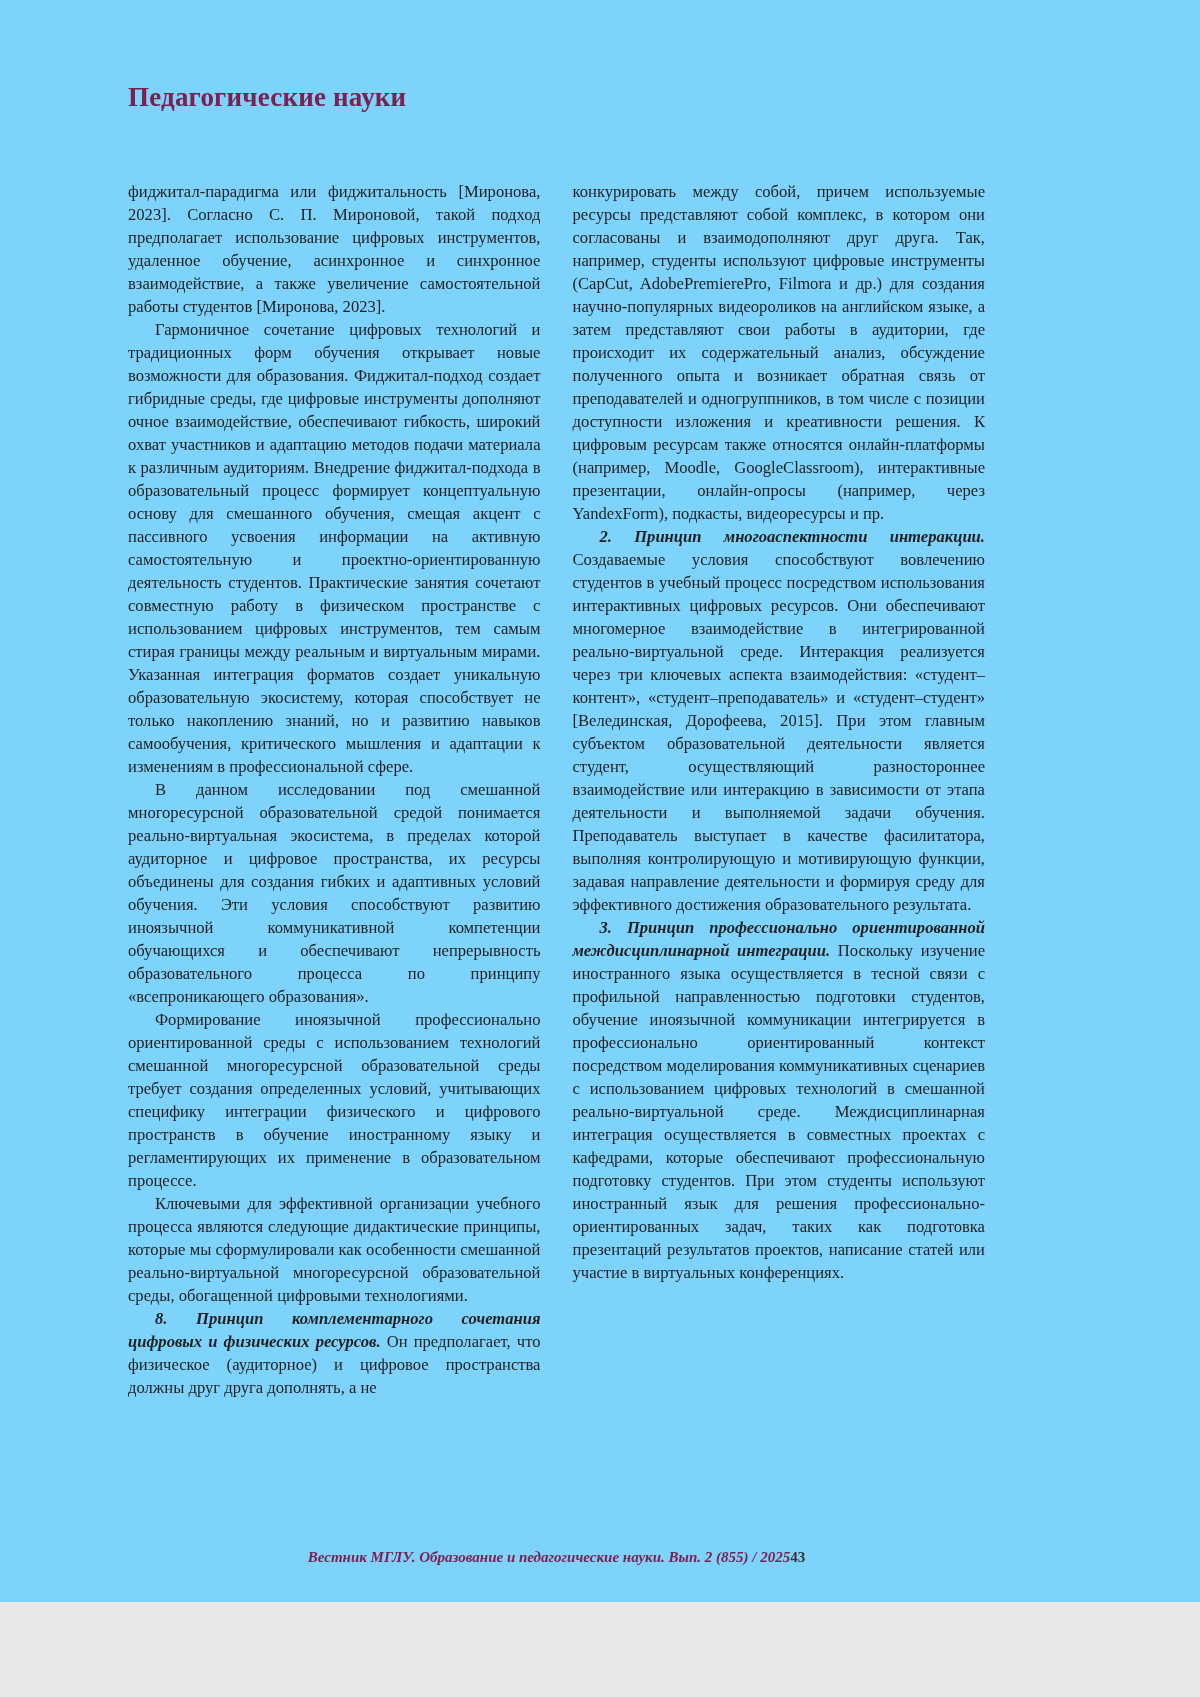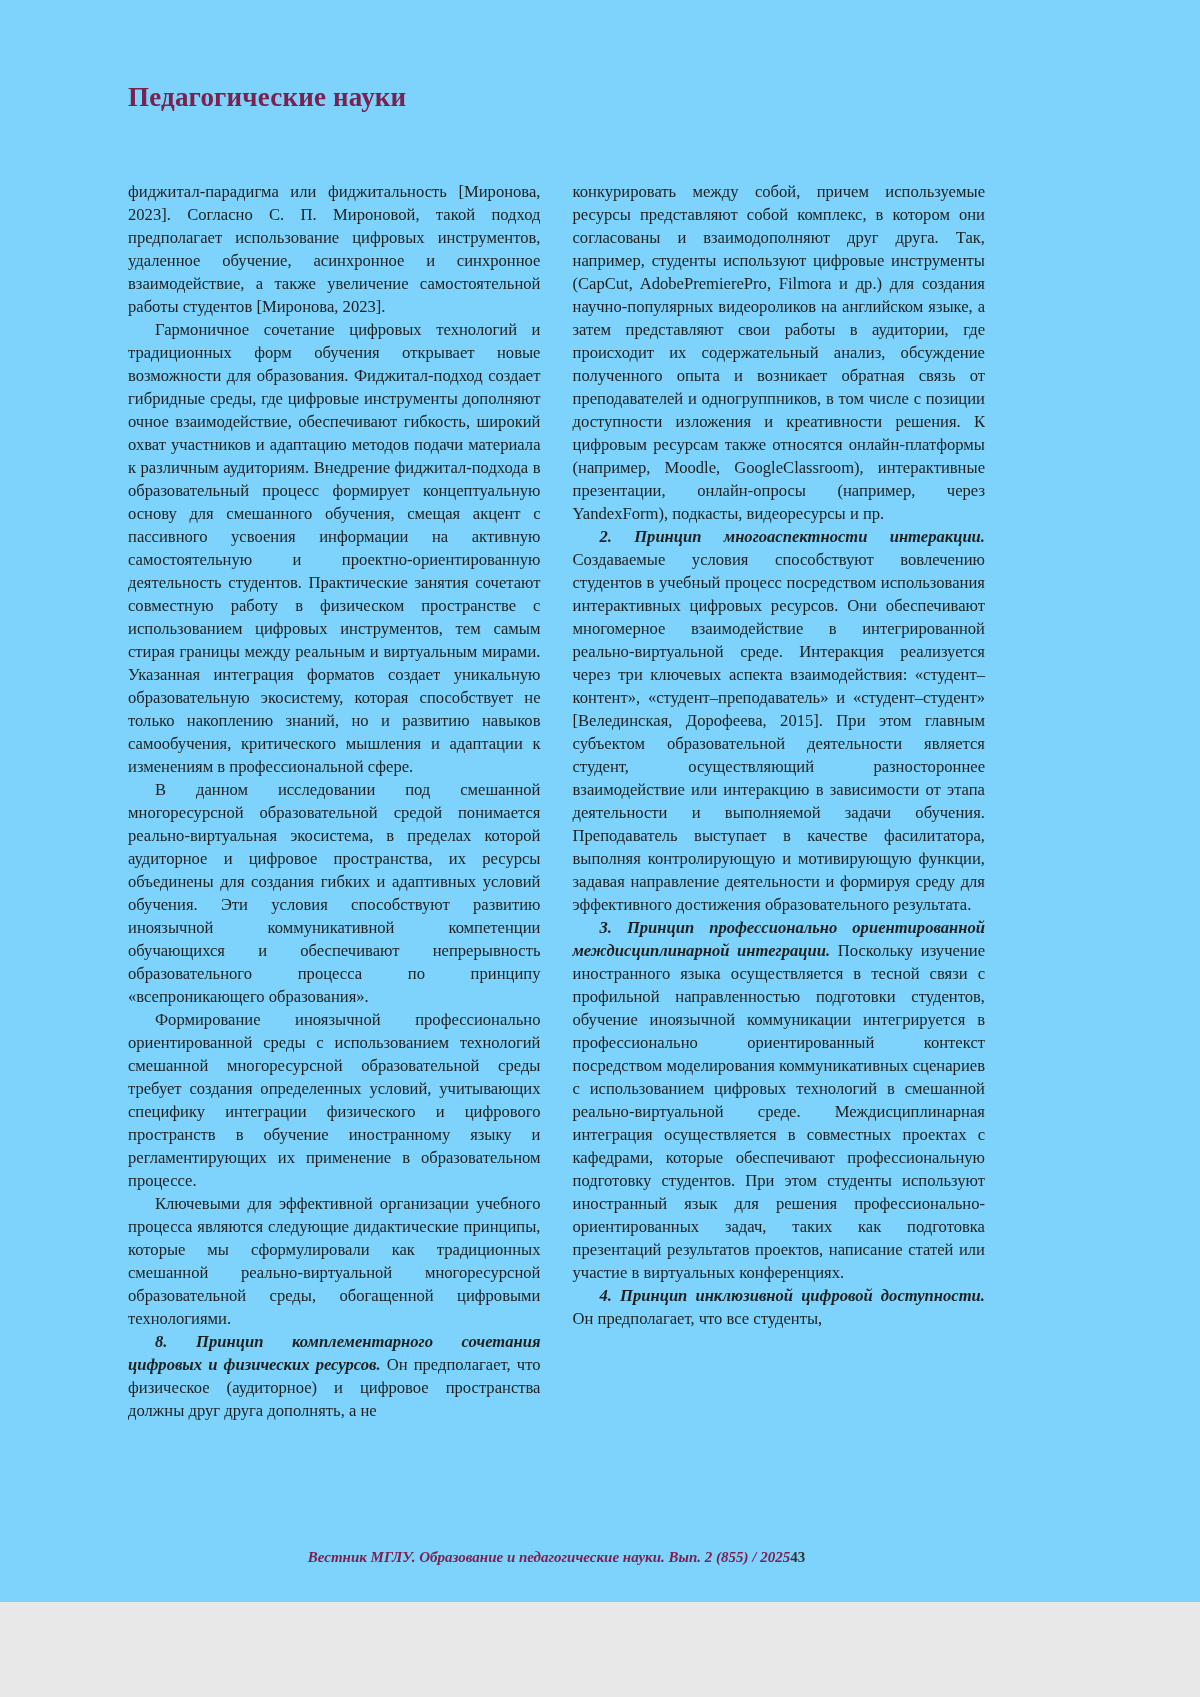--- a/index.html
+++ b/index.html
@@ -80,28 +80,27 @@
 
 <div class="page">
   <h1 class="section-title">Педагогические науки</h1>
 
   <div class="columns">
     <div class="col" id="col-left">
         <p class="para">фиджитал-парадигма или фиджитальность [Миронова, 2023]. Согласно С. П. Мироновой, такой подход предполагает использование цифровых инструментов, удаленное обучение, асинхронное и синхронное взаимодействие, а также увеличение самостоятельной работы студентов [Миронова, 2023].</p>
         <p class="para indent">Гармоничное сочетание цифровых технологий и традиционных форм обучения открывает новые возможности для образования. Фиджитал-подход создает гибридные среды, где цифровые инструменты дополняют очное взаимодействие, обеспечивают гибкость, широкий охват участников и адаптацию методов подачи материала к различным аудиториям. Внедрение фиджитал-подхода в образовательный процесс формирует концептуальную основу для смешанного обучения, смещая акцент с пассивного усвоения информации на активную самостоятельную и проектно-ориентированную деятельность студентов. Практические занятия сочетают совместную работу в физическом пространстве с использованием цифровых инструментов, тем самым стирая границы между реальным и виртуальным мирами. Указанная интеграция форматов создает уникальную образовательную экосистему, которая способствует не только накоплению знаний, но и развитию навыков самообучения, критического мышления и адаптации к изменениям в профессиональной сфере.</p>
         <p class="para indent">В данном исследовании под смешанной многоресурсной образовательной средой понимается реально-виртуальная экосистема, в пределах которой аудиторное и цифровое пространства, их ресурсы объединены для создания гибких и адаптивных условий обучения. Эти условия способствуют развитию иноязычной коммуникативной компетенции обучающихся и обеспечивают непрерывность образовательного процесса по принципу «всепроникающего образования».</p>
         <p class="para indent">Формирование иноязычной профессионально ориентированной среды с использованием технологий смешанной многоресурсной образовательной среды требует создания определенных условий, учитывающих специфику интеграции физического и цифрового пространств в обучение иностранному языку и регламентирующих их применение в образовательном процессе.</p>
-        <p class="para indent">Ключевыми для эффективной организации учебного процесса являются следующие дидактические принципы, которые мы сформулировали как традиционных смешанной реально-виртуальной многоресурсной образовательной среды, обогащенной цифровыми технологиями.</p>
+        <p class="para indent">Ключевыми для эффективной организации учебного процесса являются следующие дидактические принципы, которые мы сформулировали как особенности смешанной реально-виртуальной многоресурсной образовательной среды, обогащенной цифровыми технологиями.</p>
         <p class="para indent"><span class="lead">8. Принцип комплементарного сочетания цифровых и физических ресурсов. </span>Он предполагает, что физическое (аудиторное) и цифровое пространства должны друг друга дополнять, а не</p>
       </div>
     <div class="col" id="col-right">
         <p class="para">конкурировать между собой, причем используемые ресурсы представляют собой комплекс, в котором они согласованы и взаимодополняют друг друга. Так, например, студенты используют цифровые инструменты (CapCut, AdobePremierePro, Filmora и др.) для создания научно-популярных видеороликов на английском языке, а затем представляют свои работы в аудитории, где происходит их содержательный анализ, обсуждение полученного опыта и возникает обратная связь от преподавателей и одногруппников, в том числе с позиции доступности изложения и креативности решения. К цифровым ресурсам также относятся онлайн-платформы (например, Moodle, GoogleClassroom), интерактивные презентации, онлайн-опросы (например, через YandexForm), подкасты, видеоресурсы и пр.</p>
         <p class="para indent"><span class="lead">2. Принцип многоаспектности интеракции. </span>Создаваемые условия способствуют вовлечению студентов в учебный процесс посредством использования интерактивных цифровых ресурсов. Они обеспечивают многомерное взаимодействие в интегрированной реально-виртуальной среде. Интеракция реализуется через три ключевых аспекта взаимодействия: «студент–контент», «студент–преподаватель» и «студент–студент» [Велединская, Дорофеева, 2015]. При этом главным субъектом образовательной деятельности является студент, осуществляющий разностороннее взаимодействие или интеракцию в зависимости от этапа деятельности и выполняемой задачи обучения. Преподаватель выступает в качестве фасилитатора, выполняя контролирующую и мотивирующую функции, задавая направление деятельности и формируя среду для эффективного достижения образовательного результата.</p>
         <p class="para indent"><span class="lead">3. Принцип профессионально ориентированной междисциплинарной интеграции. </span>Поскольку изучение иностранного языка осуществляется в тесной связи с профильной направленностью подготовки студентов, обучение иноязычной коммуникации интегрируется в профессионально ориентированный контекст посредством моделирования коммуникативных сценариев с использованием цифровых технологий в смешанной реально-виртуальной среде. Междисциплинарная интеграция осуществляется в совместных проектах с кафедрами, которые обеспечивают профессиональную подготовку студентов. При этом студенты используют иностранный язык для решения профессионально-ориентированных задач, таких как подготовка презентаций результатов проектов, написание статей или участие в виртуальных конференциях.</p>
-        <p class="para indent"><span class="lead">4. Принцип инклюзивной цифровой доступности. </span>Он предполагает, что все студенты,</p>
       </div>
   </div>
 
   <div class="footer">
     <span class="footer-journal">Вестник МГЛУ. Образование и педагогические науки. Вып. 2 (855) / 2025</span>
     <span class="footer-page">43</span>
   </div>
 </div>
 
 </body></html>

